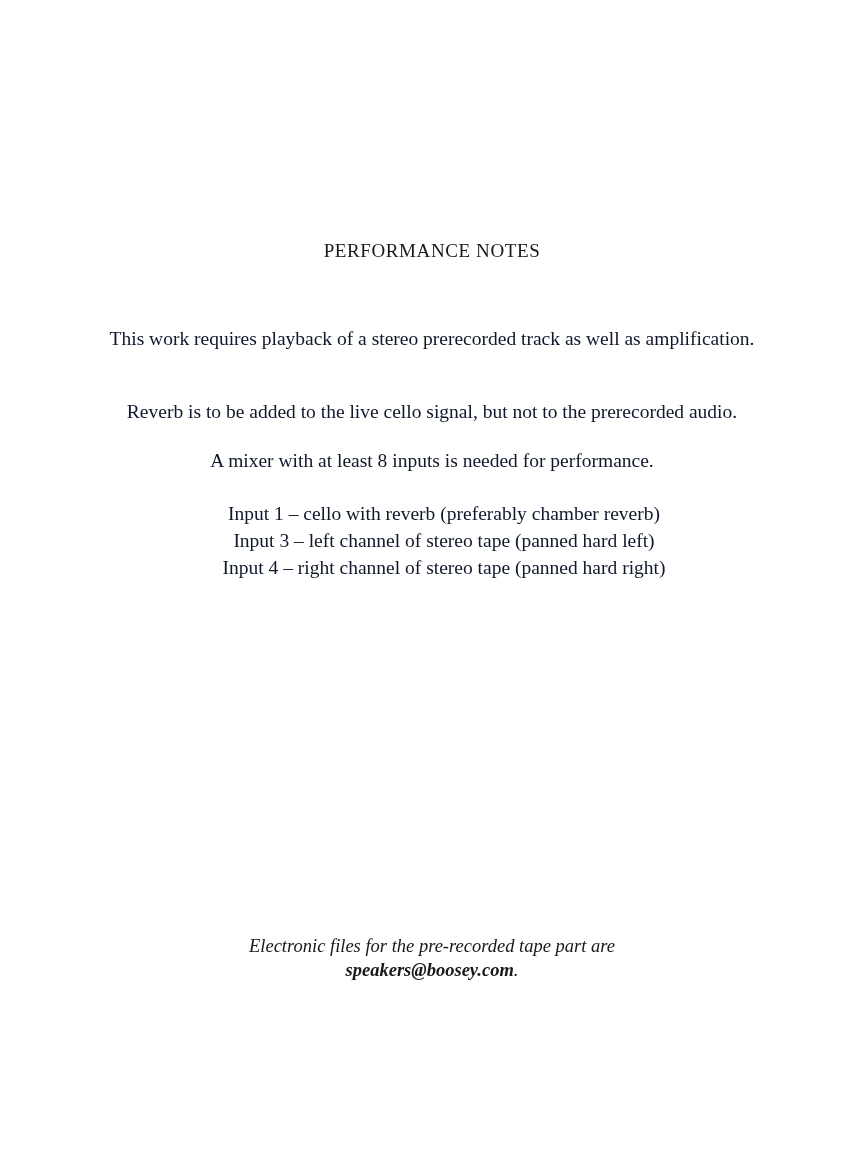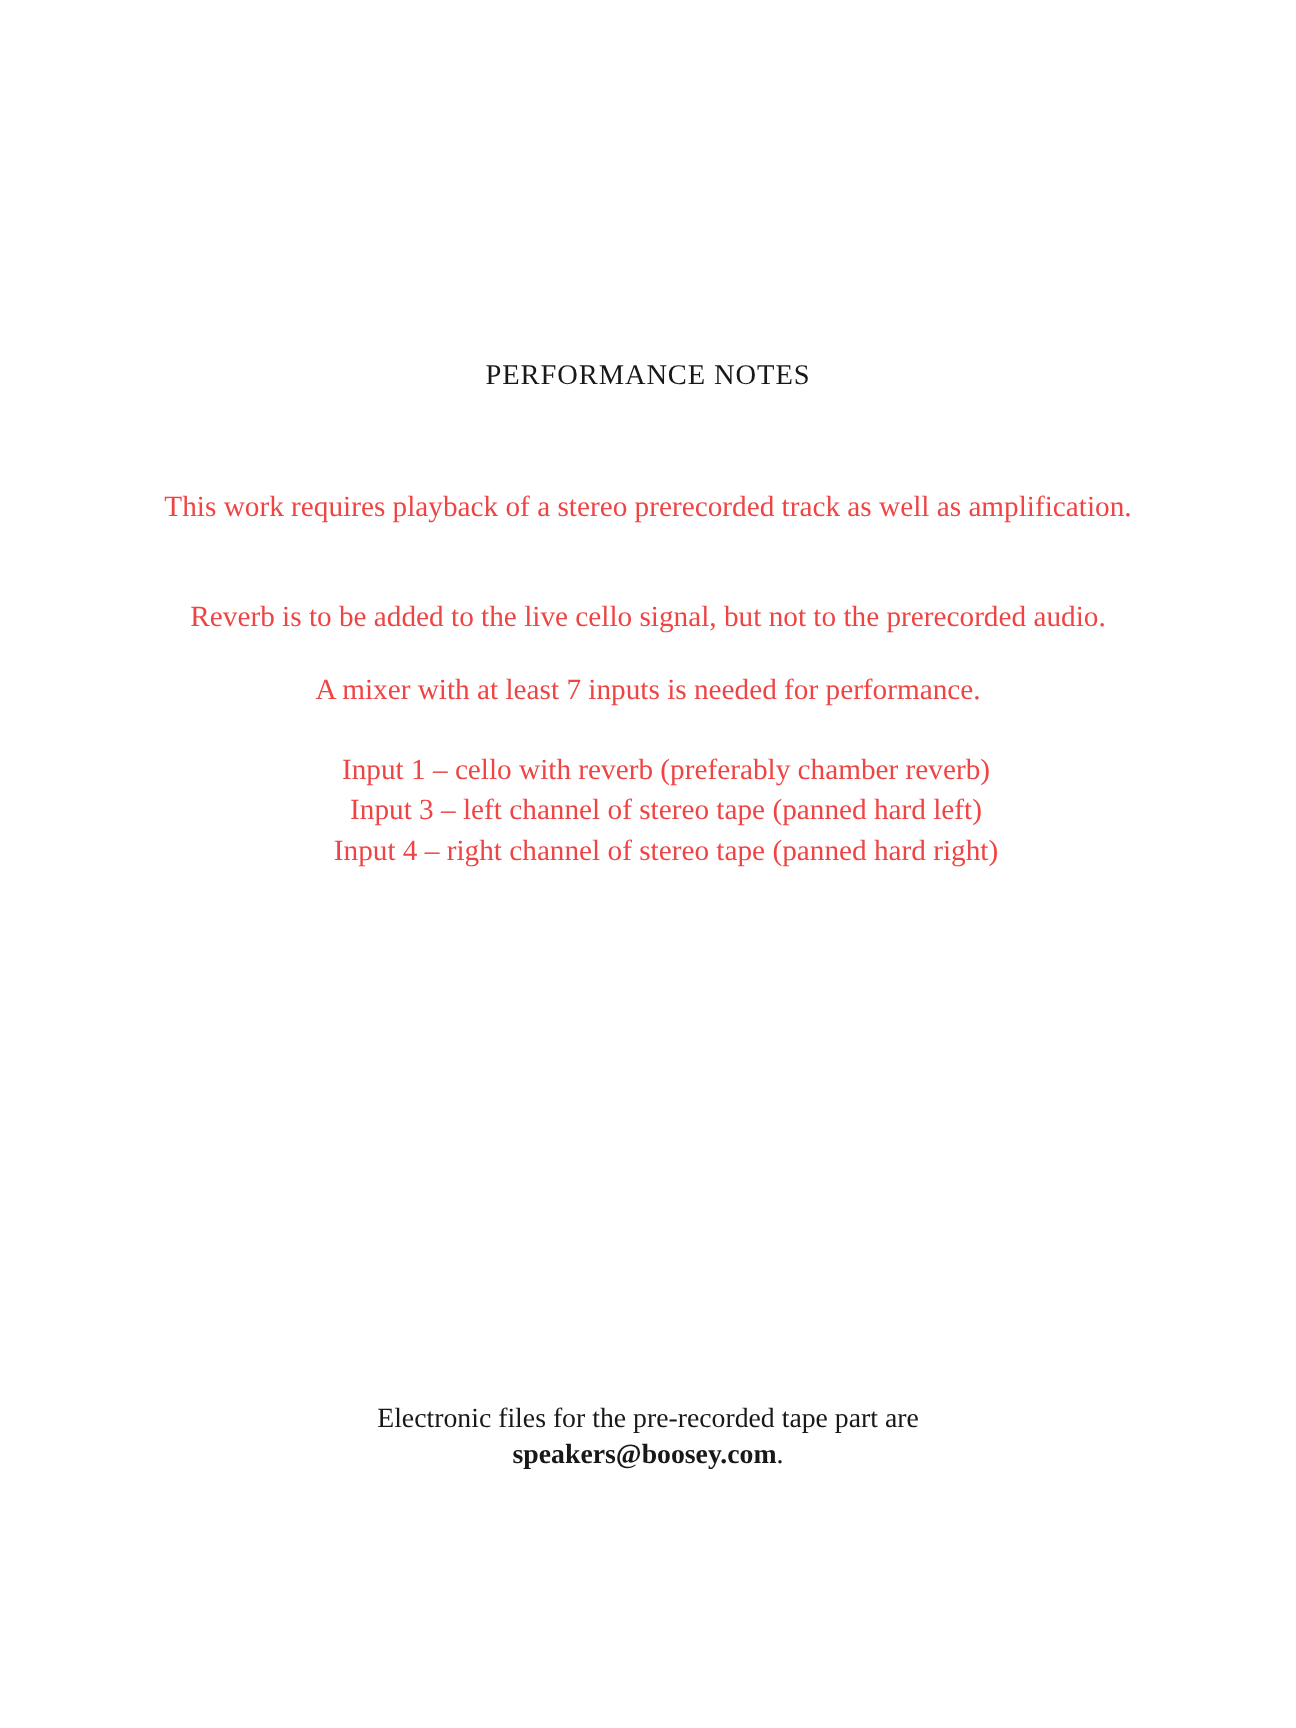--- a/index.html
+++ b/index.html
@@ -35,21 +35,21 @@
     position: absolute;
     top: 325px;
     left: 0;
     width: 864px;
     text-align: center;
   }
   .para {
     text-align: center;
     font-size: 19.5px;
     line-height: 27px;
-    color: #ef4444;
+    color: #0f172a;
     margin: 0;
   }
   .para .line {
     display: block;
     white-space: nowrap;
   }
   .gap-1 { height: 24px; }
   .gap-2 { height: 22px; }
   .gap-3 { height: 22px; }
   .gap-4 { height: 26px; }
@@ -63,20 +63,21 @@
     left: 0;
     width: 864px;
     text-align: center;
     font-size: 18.5px;
     line-height: 23.5px;
     color: #16181a;
   }
   .footer .line {
     display: block;
     white-space: nowrap;
+    font-style: italic;
   }
   .footer .email {
     font-weight: bold;
   }
 </style>
 </head>
 <body>
 
 <div class="page">
 
@@ -93,21 +94,21 @@
 
     <div class="gap-2"></div>
 
     <p class="para">
       <span class="line">Reverb is to be added to the live cello signal, but not to the prerecorded audio.</span>
     </p>
 
     <div class="gap-3"></div>
 
     <p class="para">
-      <span class="line">A mixer with at least 7 inputs is needed for performance.</span>
+      <span class="line">A mixer with at least 8 inputs is needed for performance.</span>
     </p>
 
     <div class="gap-4"></div>
 
     <p class="para inputs">
       <span class="line">Input 1 – cello with reverb (preferably chamber reverb)</span>
       <span class="line">Input 3 – left channel of stereo tape (panned hard left)</span>
       <span class="line">Input 4 – right channel of stereo tape (panned hard right)</span>
     </p>
 

